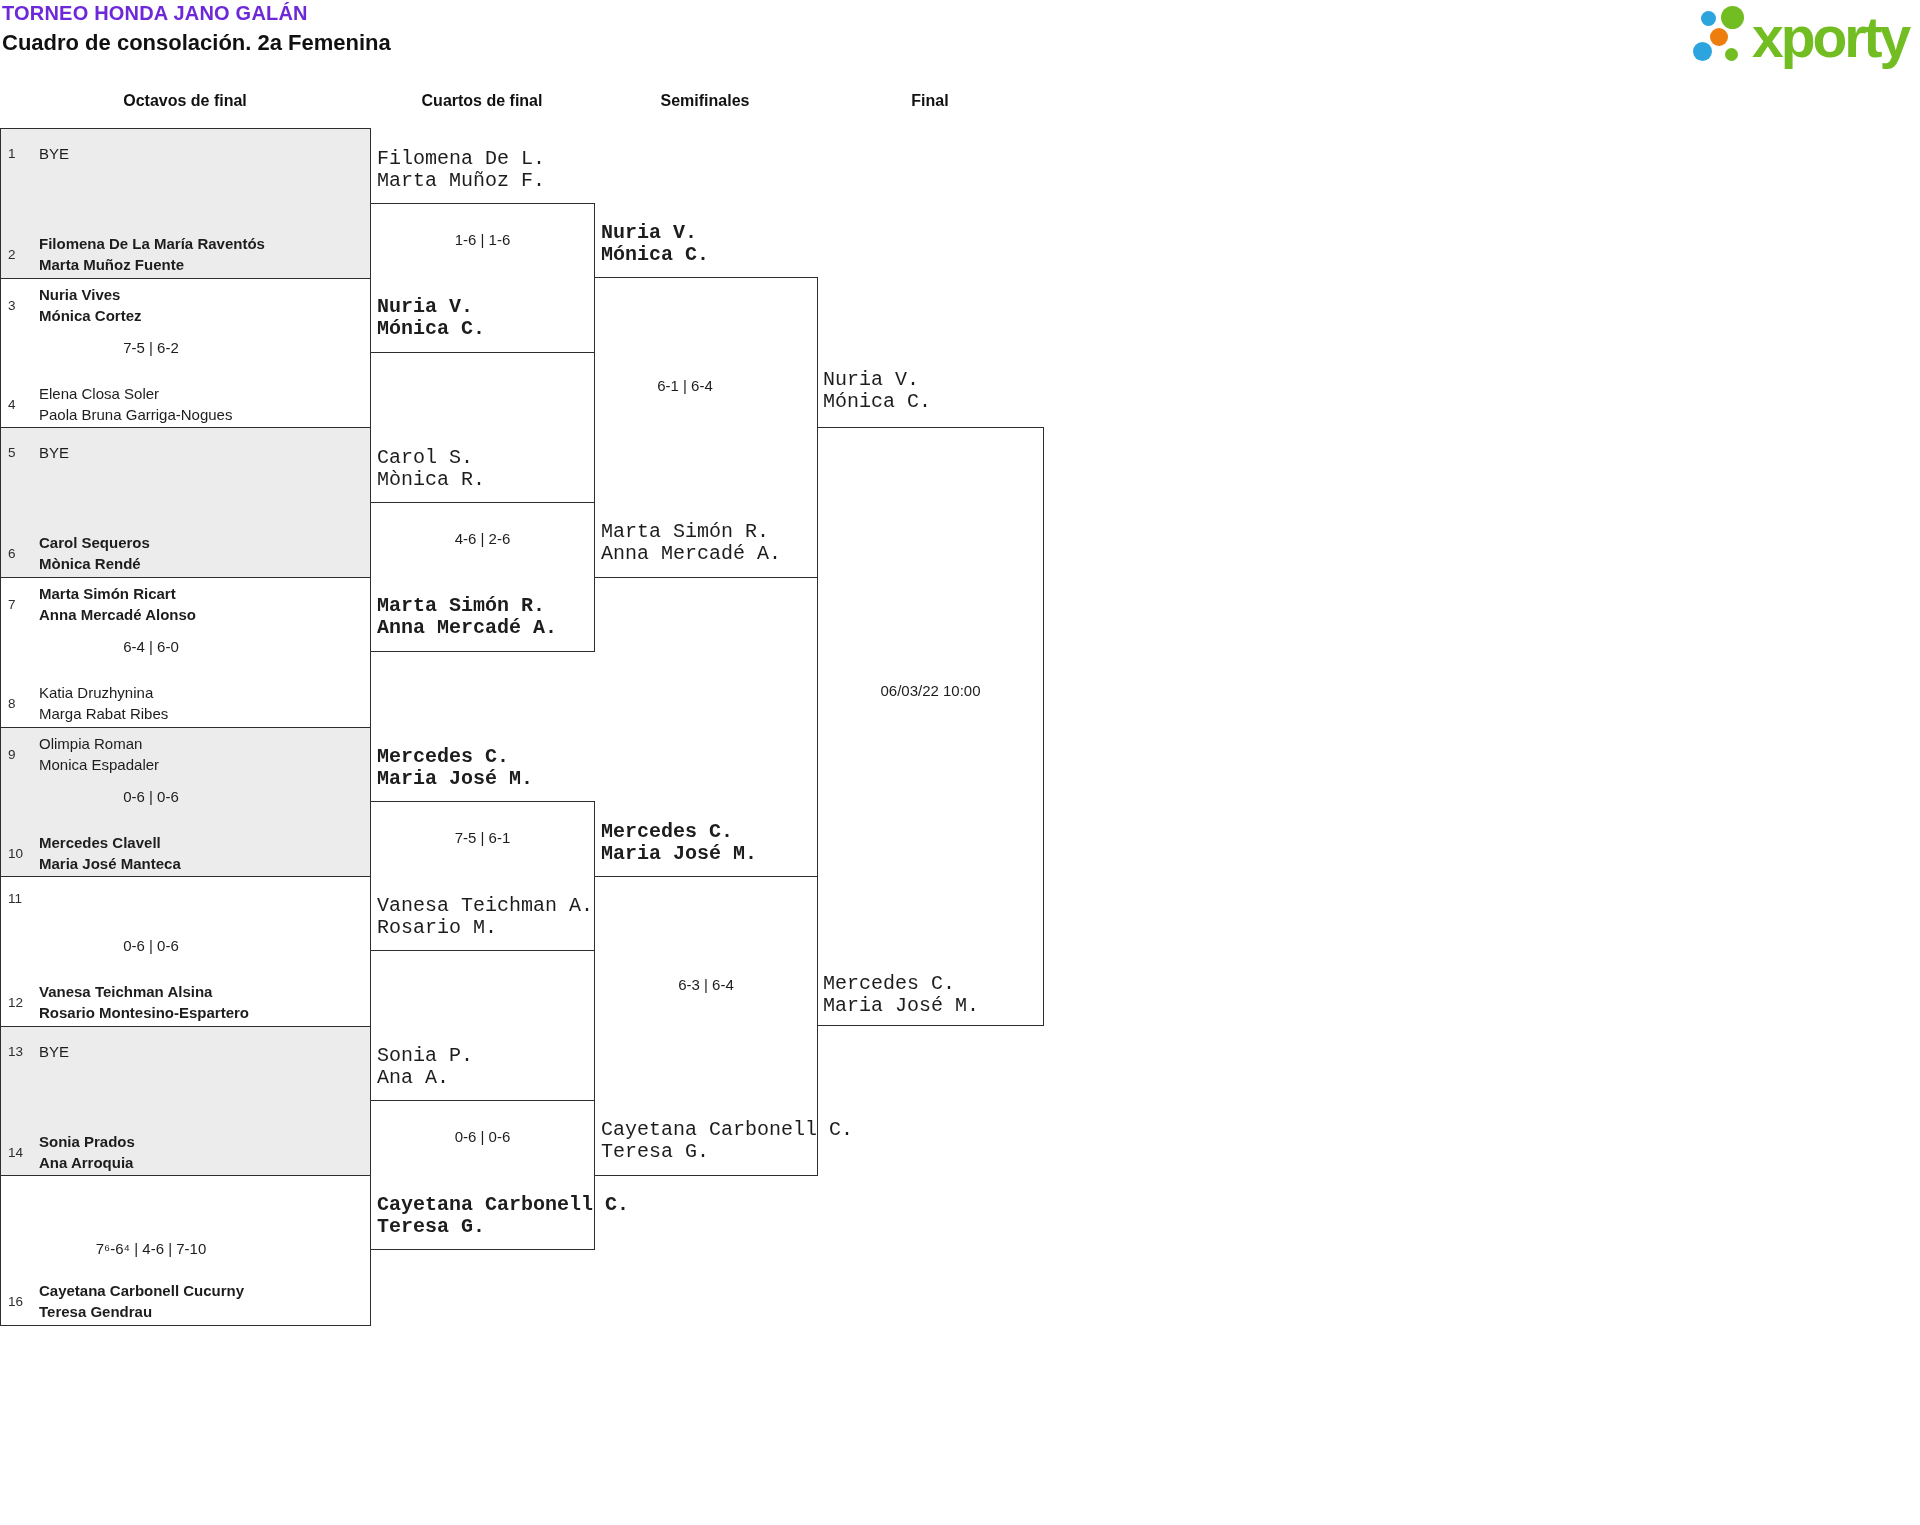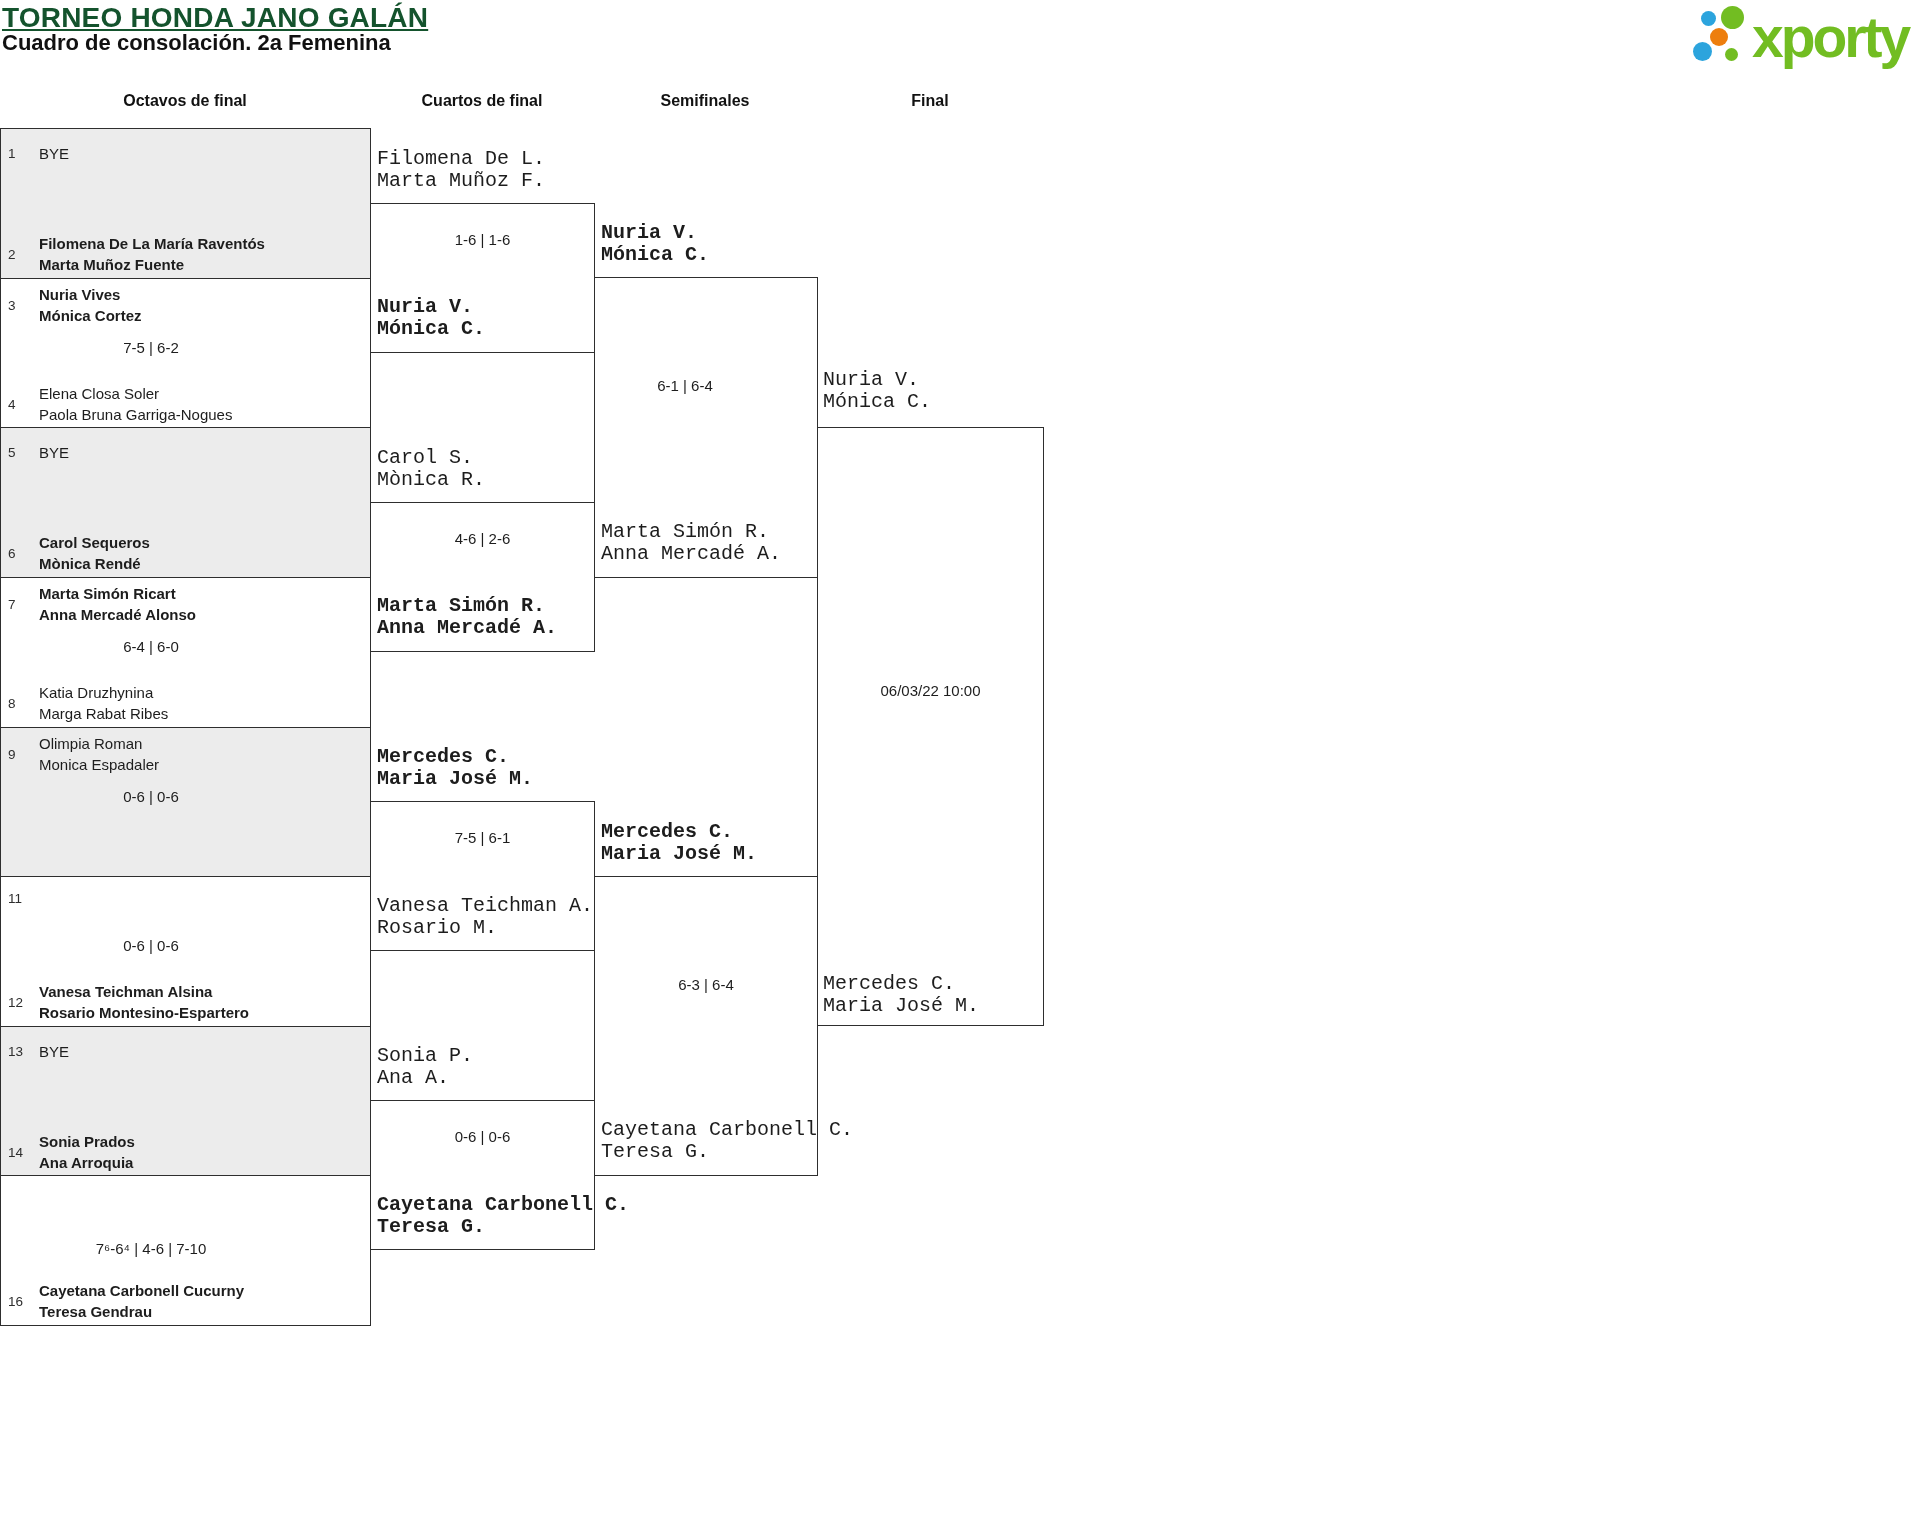--- a/index.html
+++ b/index.html
@@ -1,20 +1,20 @@
 <!DOCTYPE html>
 <html><head>
 <meta charset="utf-8">
 <style>
   html,body{margin:0;padding:0;background:#ffffff;}
   #canvas{
     position:relative;width:1920px;height:1525px;background:#ffffff;overflow:hidden;
     font-family:"Liberation Sans","DejaVu Sans",sans-serif;color:#1d1d1d;
   }
-  .title{position:absolute;left:2px;top:2px;font-size:28px;font-weight:bold;letter-spacing:.2px;color:#14532d;text-decoration:underline;}
+  .title{position:absolute;left:2px;top:2px;font-size:20px;font-weight:bold;letter-spacing:.2px;color:#6d28d9;}
   .subtitle{position:absolute;left:2px;top:30px;font-size:22px;font-weight:bold;color:#111;}
   .rh{position:absolute;top:92px;width:200px;text-align:center;font-size:16px;font-weight:600;color:#111;}
   
   .logo{position:absolute;left:1686px;top:2px;width:232px;height:64px;cursor:pointer;}
   .dot{position:absolute;border-radius:50%;}
   .wordmark{position:absolute;left:66px;top:2px;font-size:57px;line-height:66px;font-weight:bold;letter-spacing:-3px;text-align:right;}
   
   .obox{position:absolute;left:0;width:371px;border:1px solid #2e2e2e;box-sizing:border-box;background:#ffffff;}
   .obox.gray{background:#ececec;}
   .team{position:absolute;left:7px;right:4px;display:flex;align-items:center;gap:9px;}
@@ -121,20 +121,27 @@
 
   <div class="obox gray" style="top:727px;height:150px">
     <div class="team" style="top:5px">
       <div class="seed">9</div>
       <div class="nm">
           <div>Olimpia Roman</div>
           <div>Monica Espadaler</div>
         </div>
     </div>
     <div class="oscore" style="top:58px">0-6 | 0-6</div>
+    <div class="team" style="top:104px">
+      <div class="seed">10</div>
+      <div class="nm b">
+          <div>Mercedes Clavell</div>
+          <div>Maria José Manteca</div>
+        </div>
+    </div>
   </div>
 
   <div class="obox" style="top:876px;height:151px">
     <div class="team" style="top:14px">
       <div class="seed">11</div>
       <div class="nm">
           <div></div>
           <div></div>
         </div>
     </div>

